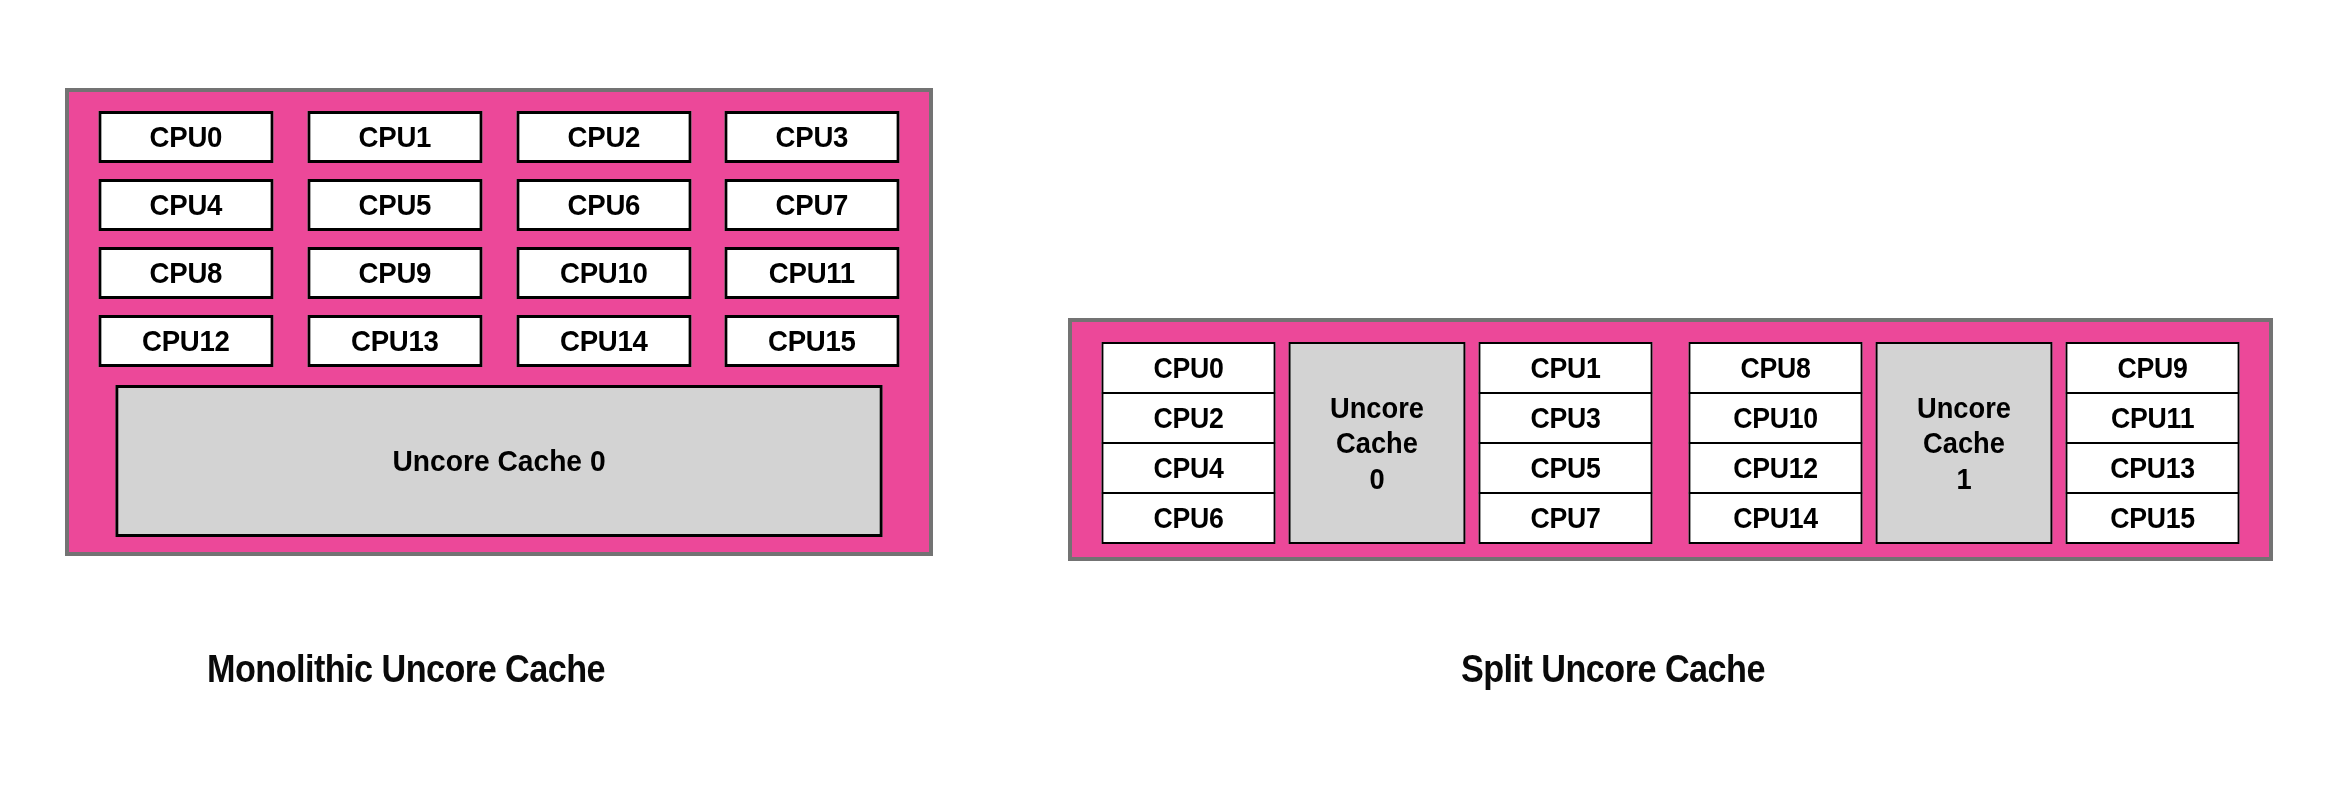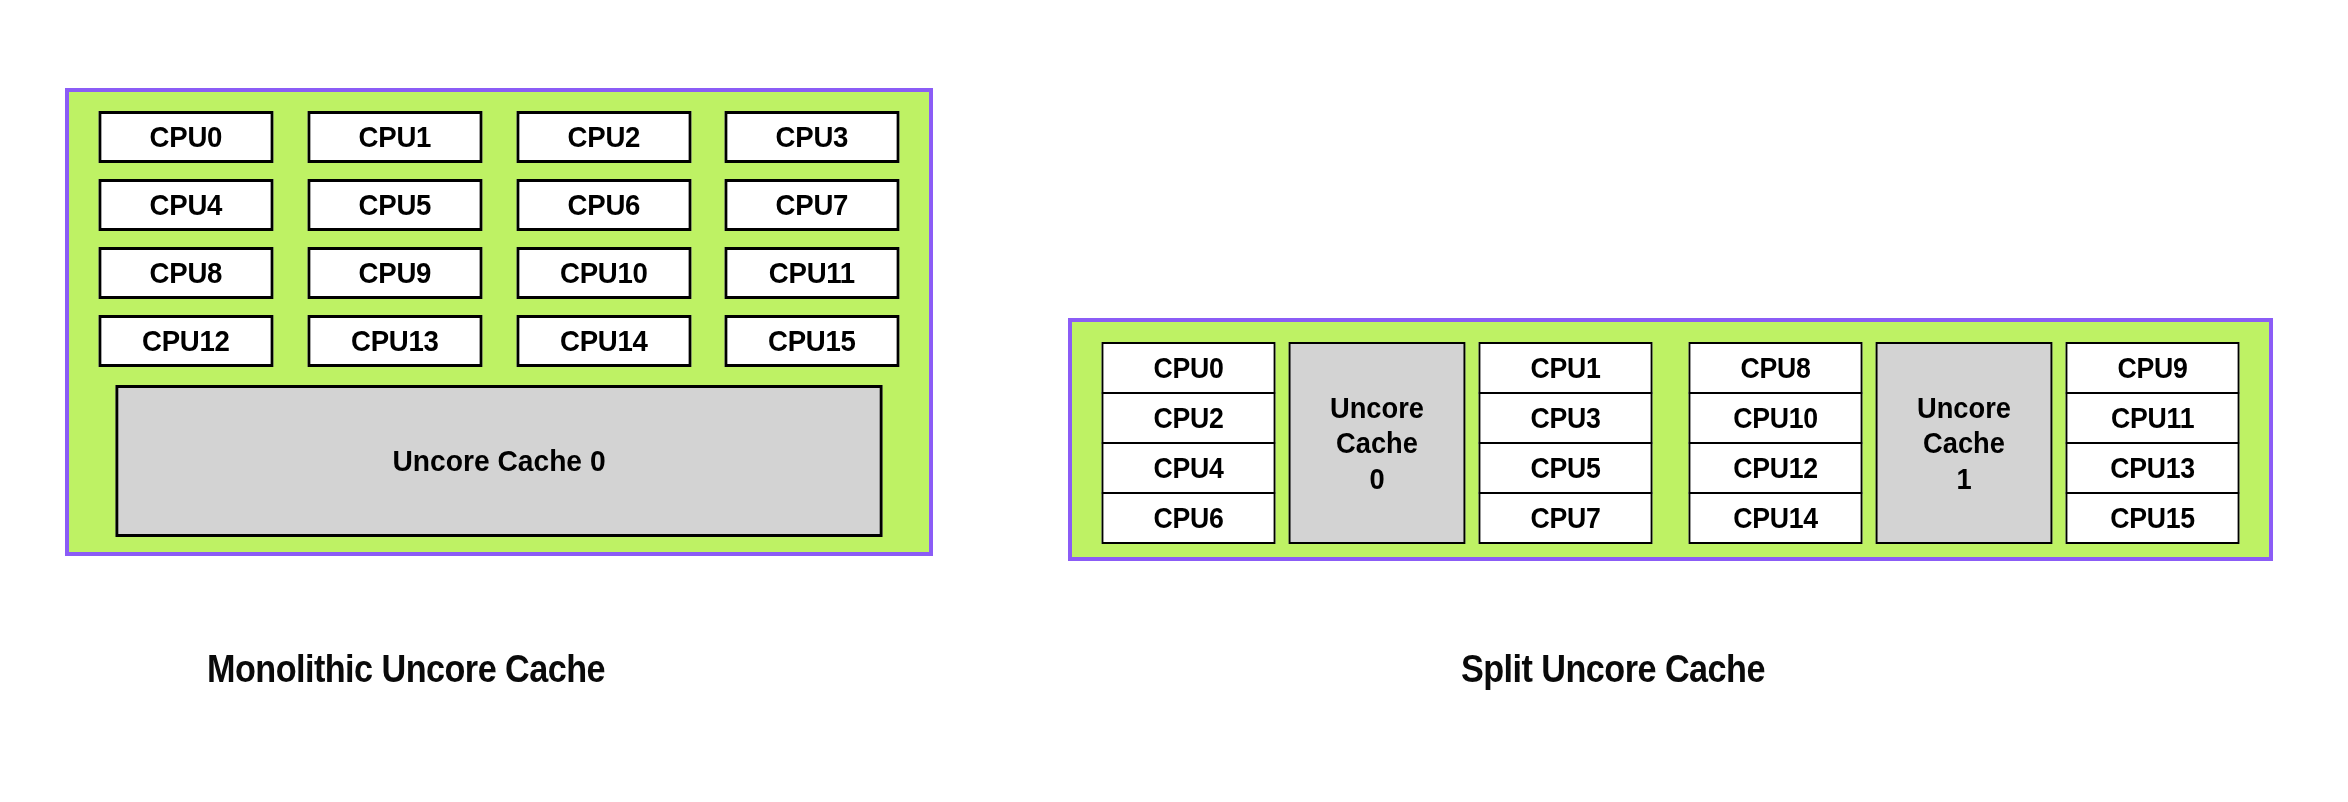--- a/index.html
+++ b/index.html
@@ -21,22 +21,22 @@
   }
 
   
   #monolithic-figure {
     left: 65px;
     top: 88px;
     width: 868px;
   }
 
   .outer-frame {
-    border: 4px solid #8b5cf6;
-    background: #bef264;
+    border: 4px solid #737373;
+    background: #ec4899;
     box-sizing: border-box;
   }
 
   #monolithic-frame {
     padding: 19px 22px 15px 22px;
   }
 
   .cpu-grid {
     display: grid;
     grid-template-columns: repeat(4, 1fr);

